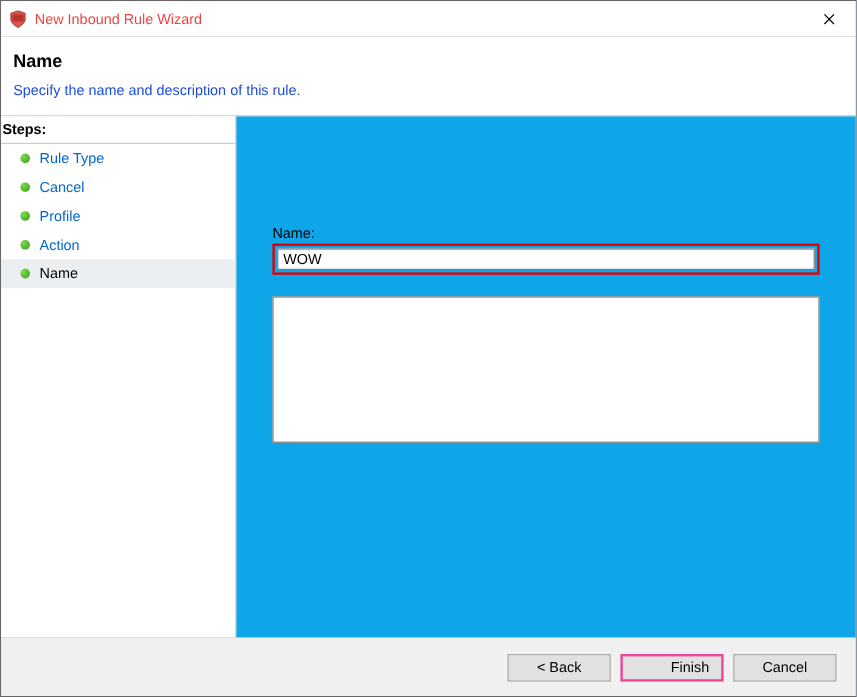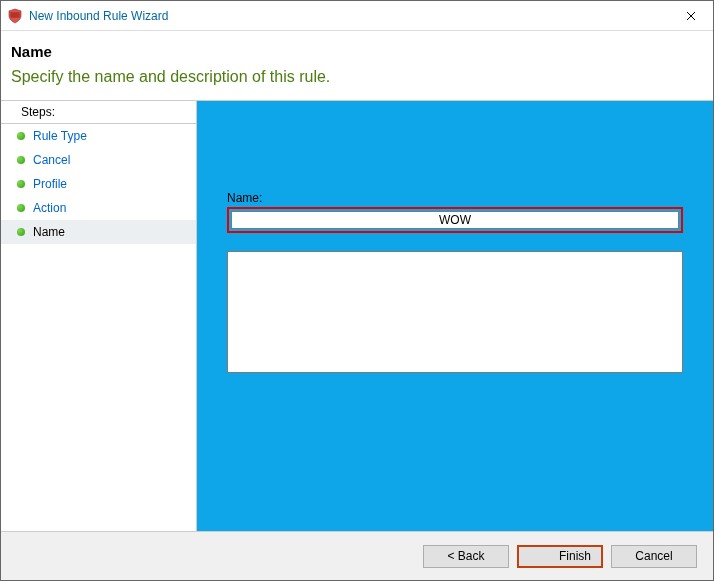--- a/index.html
+++ b/index.html
@@ -26,63 +26,63 @@
     border-bottom: 1px solid #ddd;
   }
   .titlebar .app-icon {
     width: 16px; height: 16px;
     margin-right: 6px;
     display: inline-flex; align-items: center; justify-content: center;
   }
   .titlebar .title {
     flex: 1;
     font-size: 12px;
-    color: #0369a1;
+    color: #ef4444;
   }
   .titlebar .close {
     width: 45px; height: 29px;
     display: flex; align-items: center; justify-content: center;
     cursor: pointer;
   }
   .titlebar .close svg { stroke: #000; }
 
   .header {
     padding: 12px 10px 14px 10px;
     border-bottom: 1px solid #ccc;
     background: #fff;
   }
   .header h1 {
     margin: 0 0 8px 0;
     font-size: 15px;
     font-weight: 700;
     color: #000;
   }
   .header .subtitle {
-    font-size: 16px;
-    color: #4d7c0f;
+    font-size: 12px;
+    color: #1d4ed8;
   }
 
   .body {
     flex: 1;
     display: flex;
     min-height: 0;
     border-bottom: 1px solid #ccc;
   }
 
   .sidebar {
     width: 196px;
     background: #fff;
     border-right: 1px solid #ccc;
     display: flex;
     flex-direction: column;
   }
   .steps-hdr {
-    font-weight: 400;
-    font-size: 12px;
-    padding: 4px 20px;
+    font-weight: 700;
+    font-size: 12px;
+    padding: 4px 1px;
     border-bottom: 1px solid #ccc;
   }
   .step {
     display: flex;
     align-items: center;
     gap: 8px;
     padding: 5px 8px 5px 16px;
     cursor: pointer;
     font-size: 12px;
   }
@@ -113,21 +113,20 @@
   }
   .name-input {
     width: 100%;
     height: 18px;
     border: 1px solid #7a7a7a;
     padding: 1px 4px;
     font-size: 12px;
     font-family: inherit;
     outline: none;
     background: #fff;
-    text-align: center;
   }
   .desc-input {
     width: 100%;
     height: 122px;
     border: 1px solid #7a7a7a;
     padding: 2px 4px;
     font-size: 12px;
     font-family: inherit;
     resize: none;
     background: #fff;
@@ -147,21 +146,21 @@
     min-width: 86px;
     height: 23px;
     border: 1px solid #adadad;
     background: #e1e1e1;
     font-size: 12px;
     font-family: inherit;
     cursor: pointer;
     padding: 0 10px;
   }
   .btn.default {
-    border: 2px solid #c2410c;
+    border: 2px solid #ec4899;
     background: #e1e1e1;
     padding-left: 40px;
   }
 </style>
 </head>
 <body>
 
 <div class="window">
 
   <div class="titlebar">

